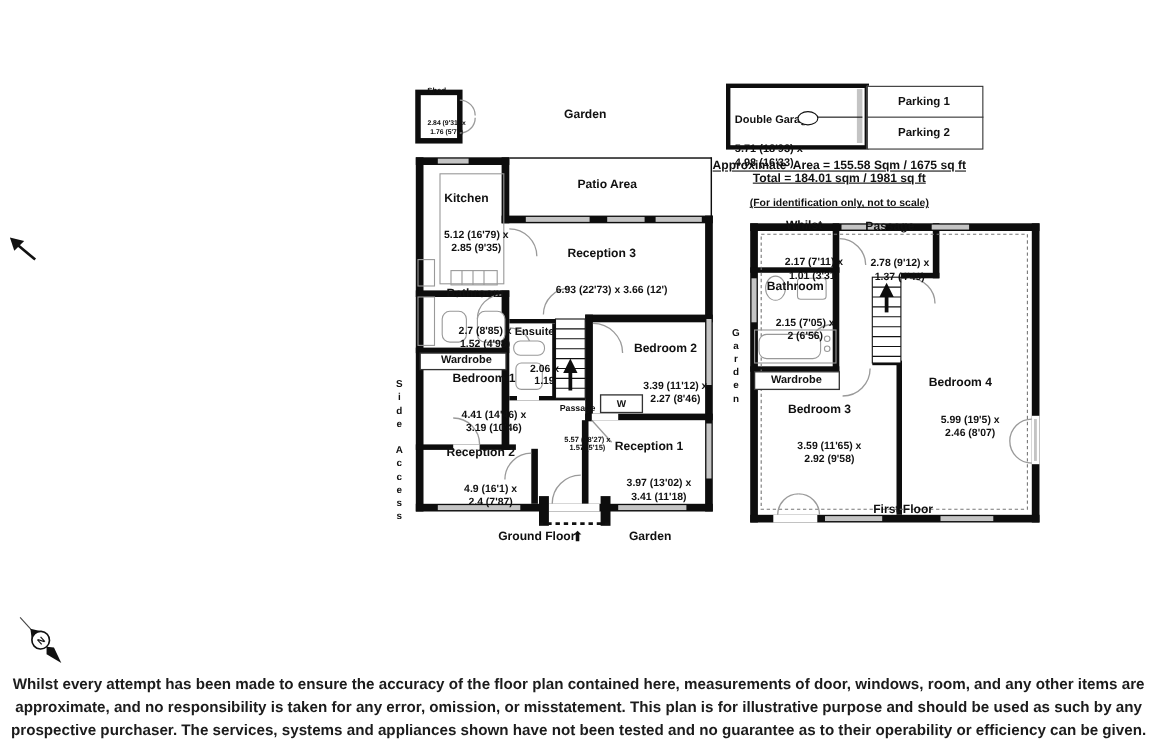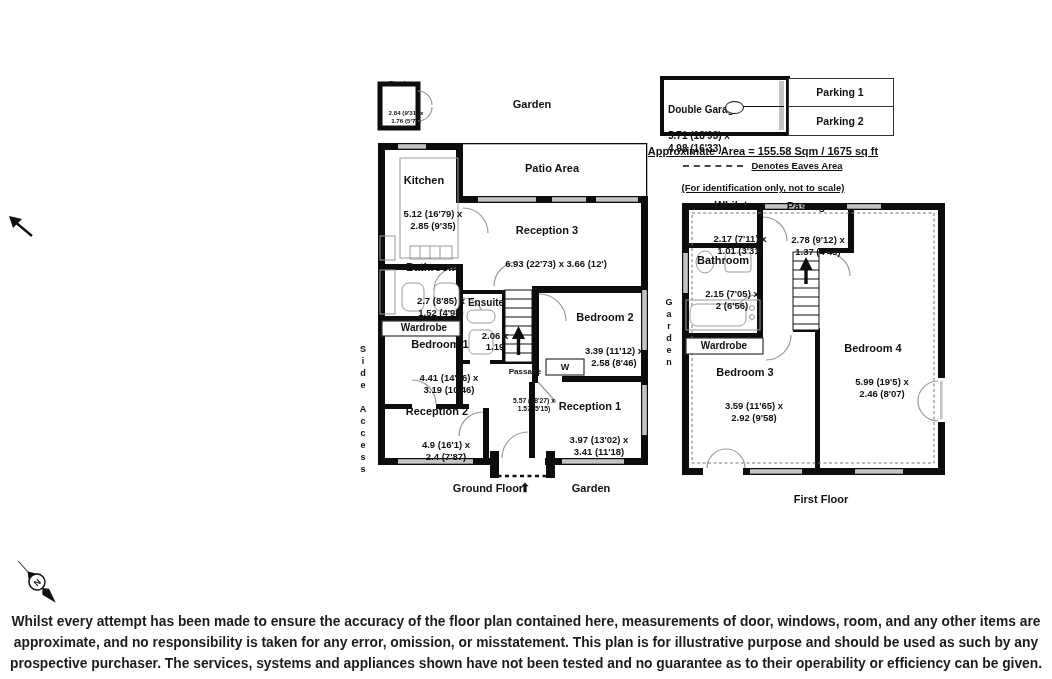--- a/index.html
+++ b/index.html
@@ -71,24 +71,21 @@
   <span>5.71 (18'93) x
 4.98 (16'33)</span>
 </div>
 <div class="parking-box"></div>
 <div class="parking-div"></div>
 <div class="plabel" style="left:840px;top:92px">Parking 1</div>
 <div class="plabel" style="left:840px;top:121px">Parking 2</div>
 
 <div class="area-block">
   <div class="area-line">Approximate  Area = 155.58 Sqm / 1675 sq ft</div>
-  <div class="eaves-row">
-    <div class="eaves-dash"></div>
-    <div class="eaves-txt">Denotes Eaves Area</div>
-  </div>
+  <div class="area-line">Total = 184.01 sqm / 1981 sq ft</div>
   <div class="scale-note">(For identification only, not to scale)</div>
 </div>
 
 <svg class="abs" style="left:350px;top:140px" width="310" height="345" viewBox="0 0 310 345">
   <g fill="#0d0d0d">
     <rect x="28" y="3" width="7" height="322"></rect>
     <rect x="28" y="3" width="85" height="7"></rect>
     <rect x="106" y="3" width="7" height="60"></rect>
     <rect x="113" y="3" width="184" height="1.3"></rect>
     <rect x="296" y="3" width="1.3" height="54"></rect>
@@ -184,21 +181,21 @@
 1.19</div>
 </div>
 <div class="lbl" style="left:440px;top:367px">
   <div class="rn">Bedroom 1</div>
   <div class="rd">4.41 (14'46) x
 3.19 (10'46)</div>
 </div>
 <div class="lbl" style="left:605px;top:340px">
   <div class="rn">Bedroom 2</div>
   <div class="rd">3.39 (11'12) x
-2.58 (8'46)</div>
+2.27 (8'46)</div>
 </div>
 <div class="lbl" style="left:565px;top:368px;font-size:9px">W</div>
 <div class="lbl sm" style="left:525px;top:390px">
   <div class="rn">Passage</div>
   <div class="rd">5.57 (18'27) x
 1.57 (5'15)</div>
 </div>
 <div class="lbl" style="left:437px;top:434px">
   <div class="rn">Reception 2</div>
   <div class="rd">4.9 (16'1) x
@@ -291,21 +288,21 @@
   <div class="rn">Bedroom 3</div>
   <div class="rd">3.59 (11'65) x
 2.92 (9'58)</div>
 </div>
 <div class="lbl" style="left:873px;top:371px">
   <div class="rn">Bedroom 4</div>
   <div class="rd">5.99 (19'5) x
 2.46 (8'07)</div>
 </div>
 <div class="vlbl" style="left:669px;top:333px">Garden</div>
-<div class="lbl floorcap" style="left:821px;top:500px">First Floor</div>
+<div class="lbl floorcap" style="left:821px;top:464px">First Floor</div>
 
 <svg class="abs" style="left:10px;top:554px" width="54" height="56" viewBox="0 0 54 56">
   <g transform="rotate(-42 27 28)">
     <line x1="27" y1="0" x2="27" y2="20" stroke="#444" stroke-width="1"></line>
     <polygon points="27,14 20,24 34,24" fill="#111"></polygon>
     <circle cx="27" cy="28" r="8" fill="#fff" stroke="#111" stroke-width="1.5"></circle>
     <text x="27" y="31.5" font-size="8.5" font-weight="bold" text-anchor="middle" font-family="Liberation Sans, sans-serif" fill="#111">N</text>
     <polygon points="27,36 31.5,41 27,56 22.5,41" fill="#111"></polygon>
   </g>
 </svg>

